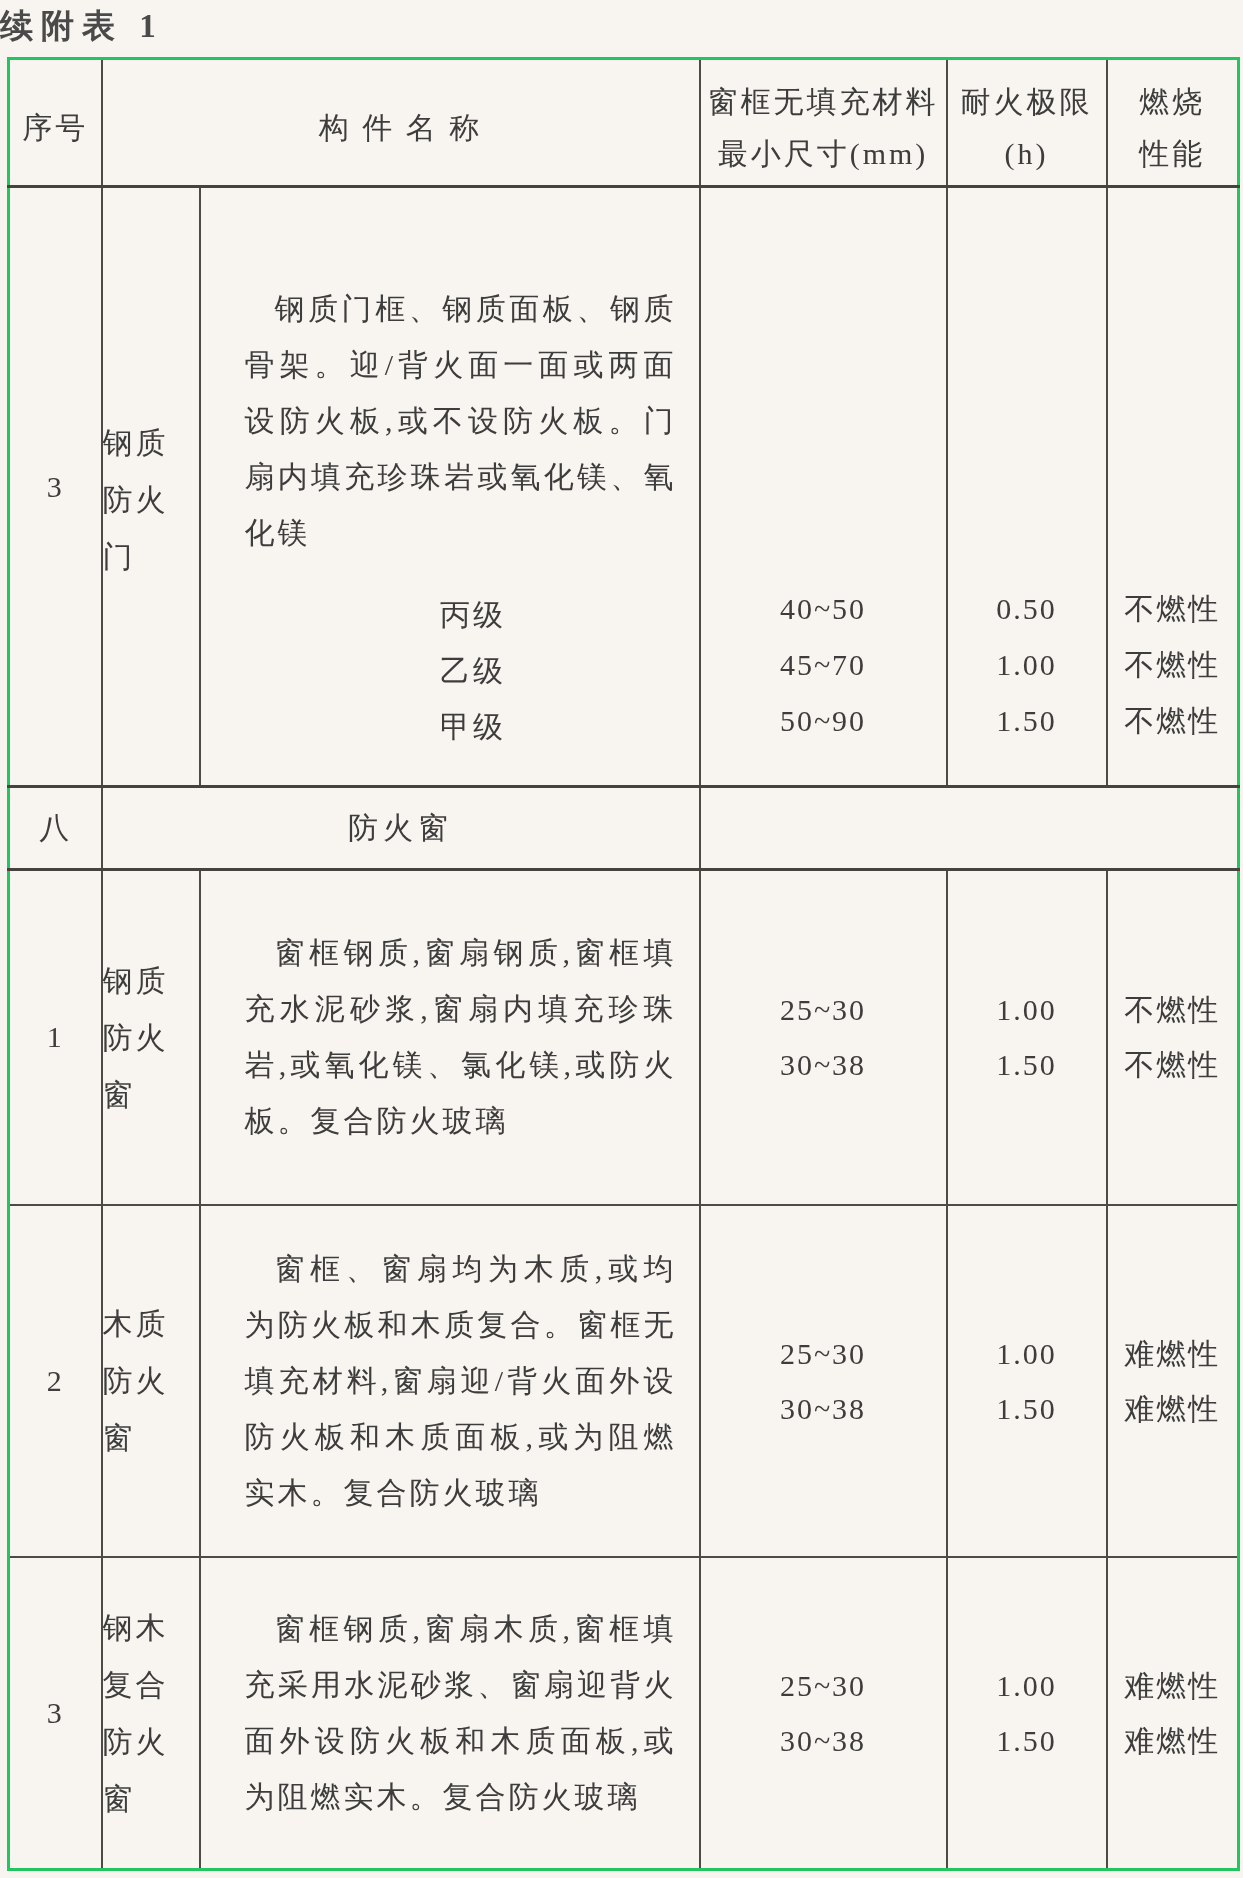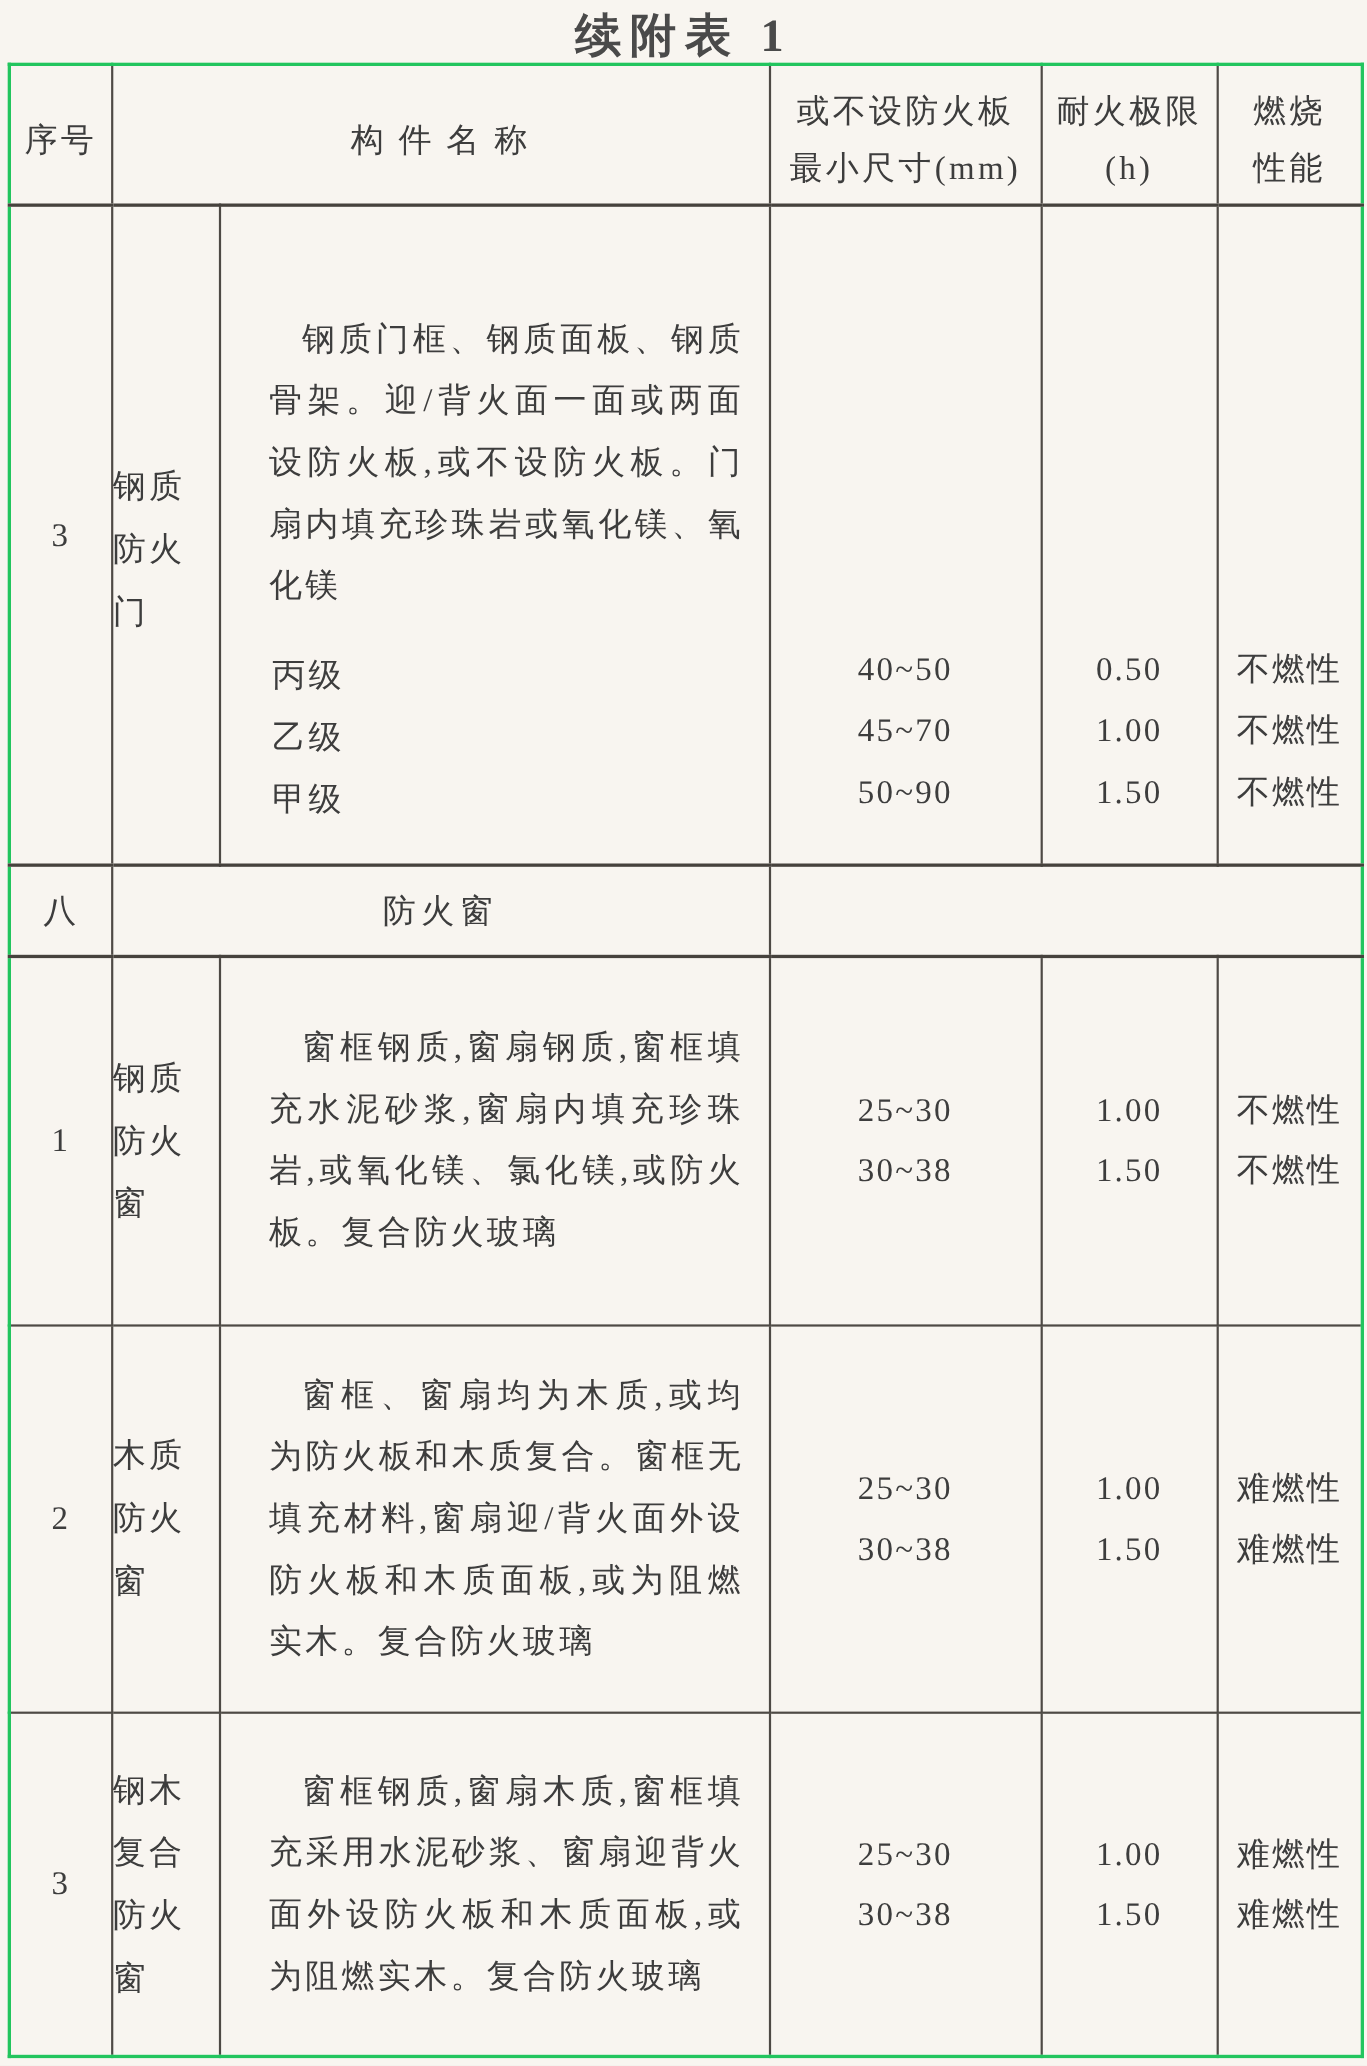--- a/index.html
+++ b/index.html
@@ -7,22 +7,21 @@
     position:relative;
     width:1243px; height:1878px;
     margin:0 auto;
     background:#f8f5f0;
     color:#3d3d3d;
     font-family:"Liberation Serif","DejaVu Serif",serif;
     overflow:hidden;
   }
   .title {
     position:absolute; top:4px; left:0; width:100%;
-    text-align:center;
-    font-size:42px; font-weight:bold; letter-spacing:8px;
+    font-size:33px; font-weight:bold; letter-spacing:8px;
     color:#4a4a4a;
   }
   table.tbl {
     position:absolute; left:7px; top:57px;
     width:1230px;
     border-collapse:collapse; table-layout:fixed;
     border:3px solid #22c55e;
   }
   td {
     border:2px solid #4e4a45;
@@ -54,21 +53,21 @@
   td.c-val { text-align:center; line-height:55px; letter-spacing:2px; }
 
   
   tr.r-door td { vertical-align:top; }
   tr.r-door td.c-seq,
   tr.r-door td.c-name { vertical-align:middle; }
   tr.r-door td.c-name { padding-top:26px; }
   .door-para { margin-top:93px !important; }
   .door-grades {
     margin-top:26px;
-    text-align:left;
+    text-align:center;
     line-height:56px;
     letter-spacing:3px;
     padding-left:47px;
   }
   .door-vblock { margin-top:393px; line-height:56px; }
 
   td.c-sec-name { text-align:center; letter-spacing:5px;border-radius:27px; }
   tr.r-sec td { border-top:3px solid #46423d; border-bottom:3px solid #46423d; }
 </style>
 </head>
@@ -86,21 +85,21 @@
       <col style="width:247px">
       <col style="width:160px">
       <col style="width:132px">
     </colgroup>
 
     <tbody>
         <tr class="r-head">
       <td class="head">序号</td>
       <td class="head" colspan="2">构 件 名 称</td>
       <td class="head">
-        <div>或不设防火板</div>
+        <div>窗框无填充材料</div>
         <div>最小尺寸(mm)</div>
       </td>
       <td class="head">
         <div>耐火极限</div>
         <div>(h)</div>
       </td>
       <td class="head">
         <div>燃烧</div>
         <div>性能</div>
       </td>

